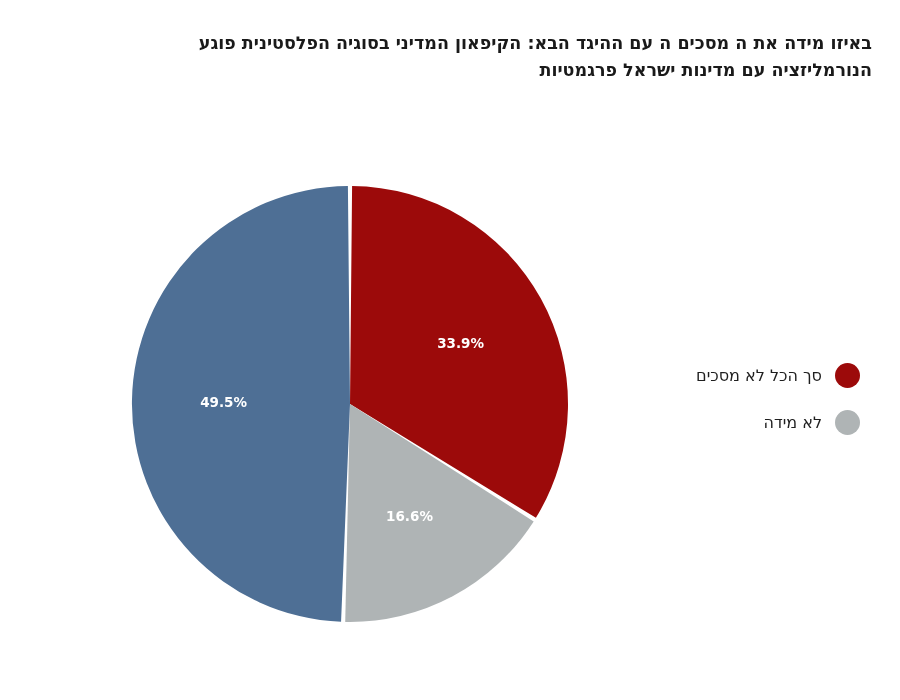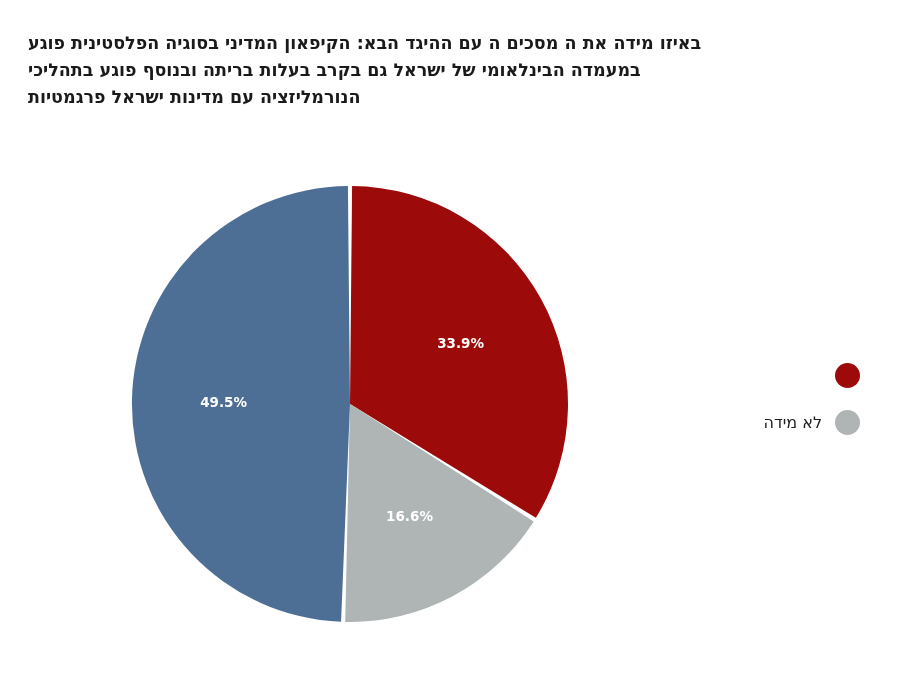--- a/index.html
+++ b/index.html
@@ -18,21 +18,21 @@
     position: relative;
     width: 900px;
     height: 700px;
     box-sizing: border-box;
   }
   .chart-title {
     position: absolute;
     top: 30px;
     left: 28px;
     width: 844px;
-    text-align: left;
+    text-align: right;
     direction: rtl;
     font-size: 17.5px;
     font-weight: bold;
     line-height: 27px;
     color: #1a1a1a;
     letter-spacing: 0px;
   }
   .chart-title .tline {
     display: block;
     white-space: nowrap;
@@ -89,21 +89,20 @@
     padding-right: 2px;
   }
 </style>
 </head>
 <body>
 
 <div class="chart-root">
 
   <div class="chart-title">
     <span class="tline">באיזו מידה את ה מסכים ה עם ההיגד הבא: הקיפאון המדיני בסוגיה הפלסטינית פוגע</span>
-    <span class="tline">במעמדה הבינלאומי של ישראל גם בקרב בעלות בריתה ובנוסף פוגע בתהליכי</span>
     <span class="tline">הנורמליזציה עם מדינות ישראל פרגמטיות</span>
   </div>
 
   <div class="plot-area">
     <svg class="pie-svg" width="700" height="500" viewBox="0 0 700 500">
       <g id="pie-slices">
           <path d="M 350 250 L 352.09 32.01 A 218 218 0 0 1 535.90 363.87 Z" fill="#9c0a0a"></path>
           <path d="M 350 250 L 533.68 367.42 A 218 218 0 0 1 345.24 467.95 Z" fill="#afb4b5"></path>
           <path d="M 350 250 L 341.06 467.82 A 218 218 0 0 1 347.91 32.01 Z" fill="#4e6f95"></path>
         </g>
@@ -113,20 +112,21 @@
           <text x="223.6" y="253.0" text-anchor="middle" class="slice-label" fill="#ffffff">49.5%</text>
         </g>
     </svg>
   </div>
 
   <div class="legend">
     <div class="legend-row">
       <span class="legend-marker-wrap">
         <span class="legend-marker" id="lm0" style="background: rgb(156, 10, 10);"></span>
       </span>
+      <span class="legend-label">סך הכל לא מסכים</span>
     </div>
     <div class="legend-row">
       <span class="legend-marker-wrap">
         <span class="legend-marker" id="lm1" style="background: rgb(175, 180, 181);"></span>
       </span>
       <span class="legend-label">לא מידה</span>
     </div>
   </div>
 
 </div>

